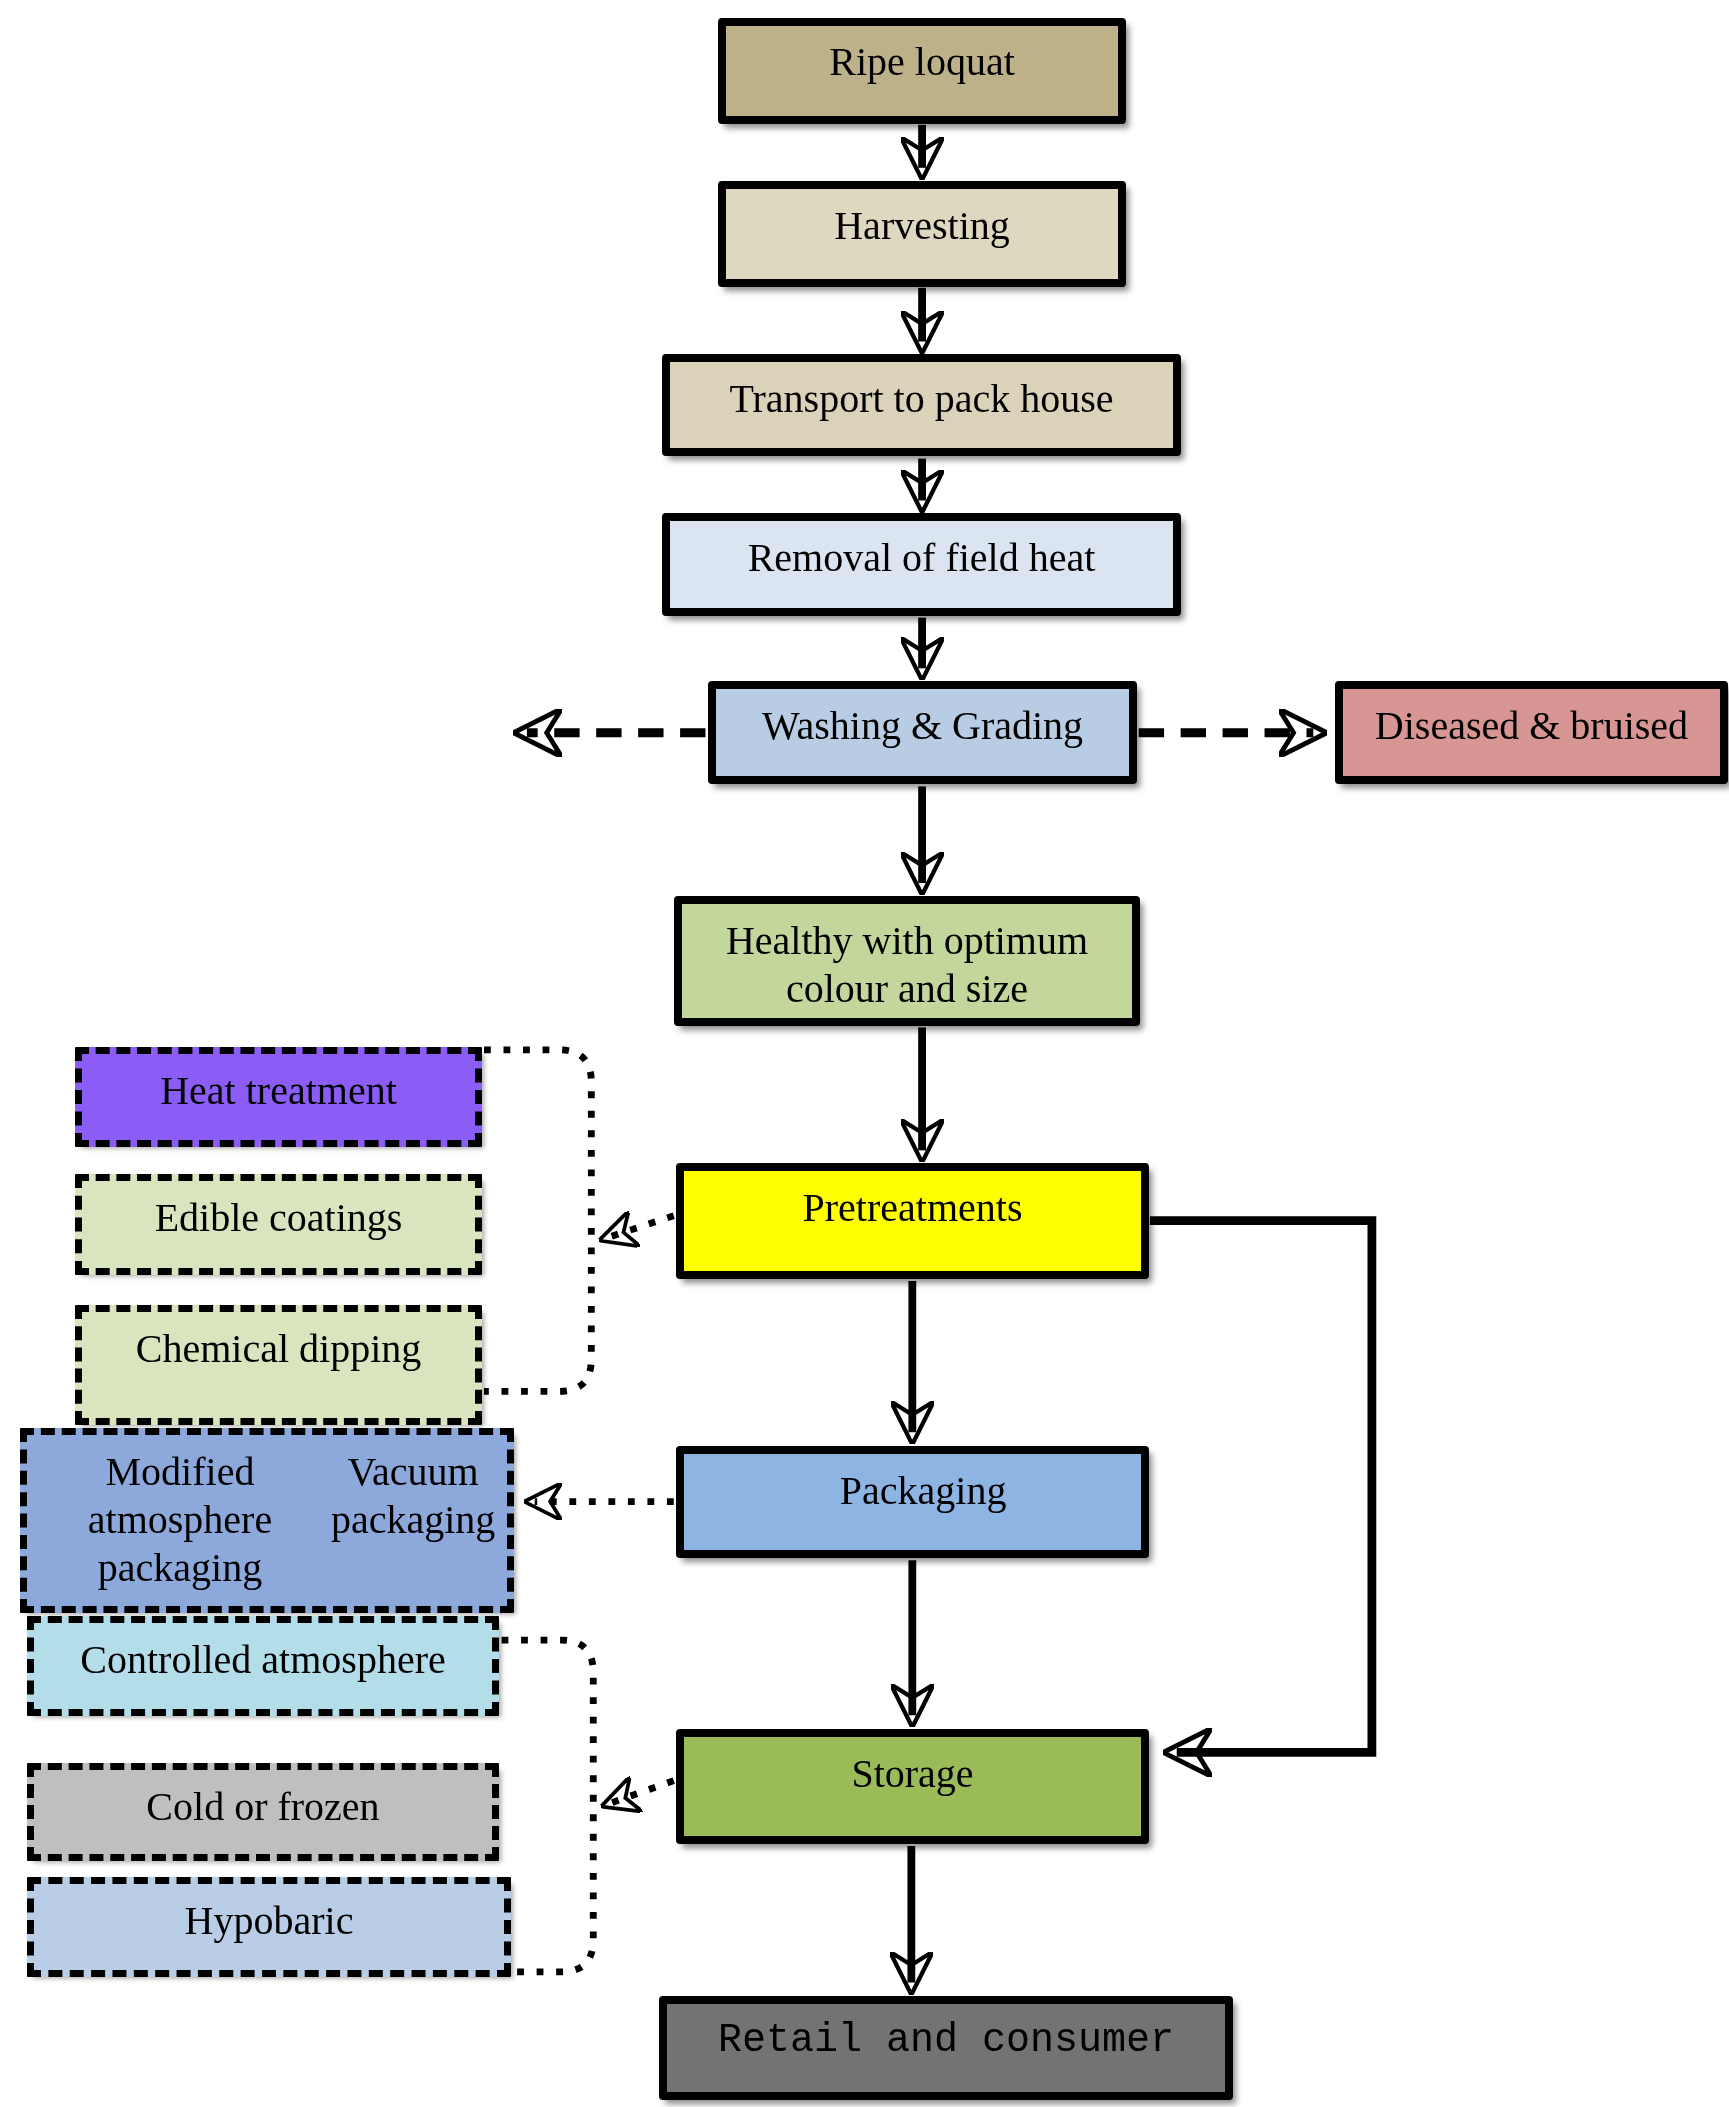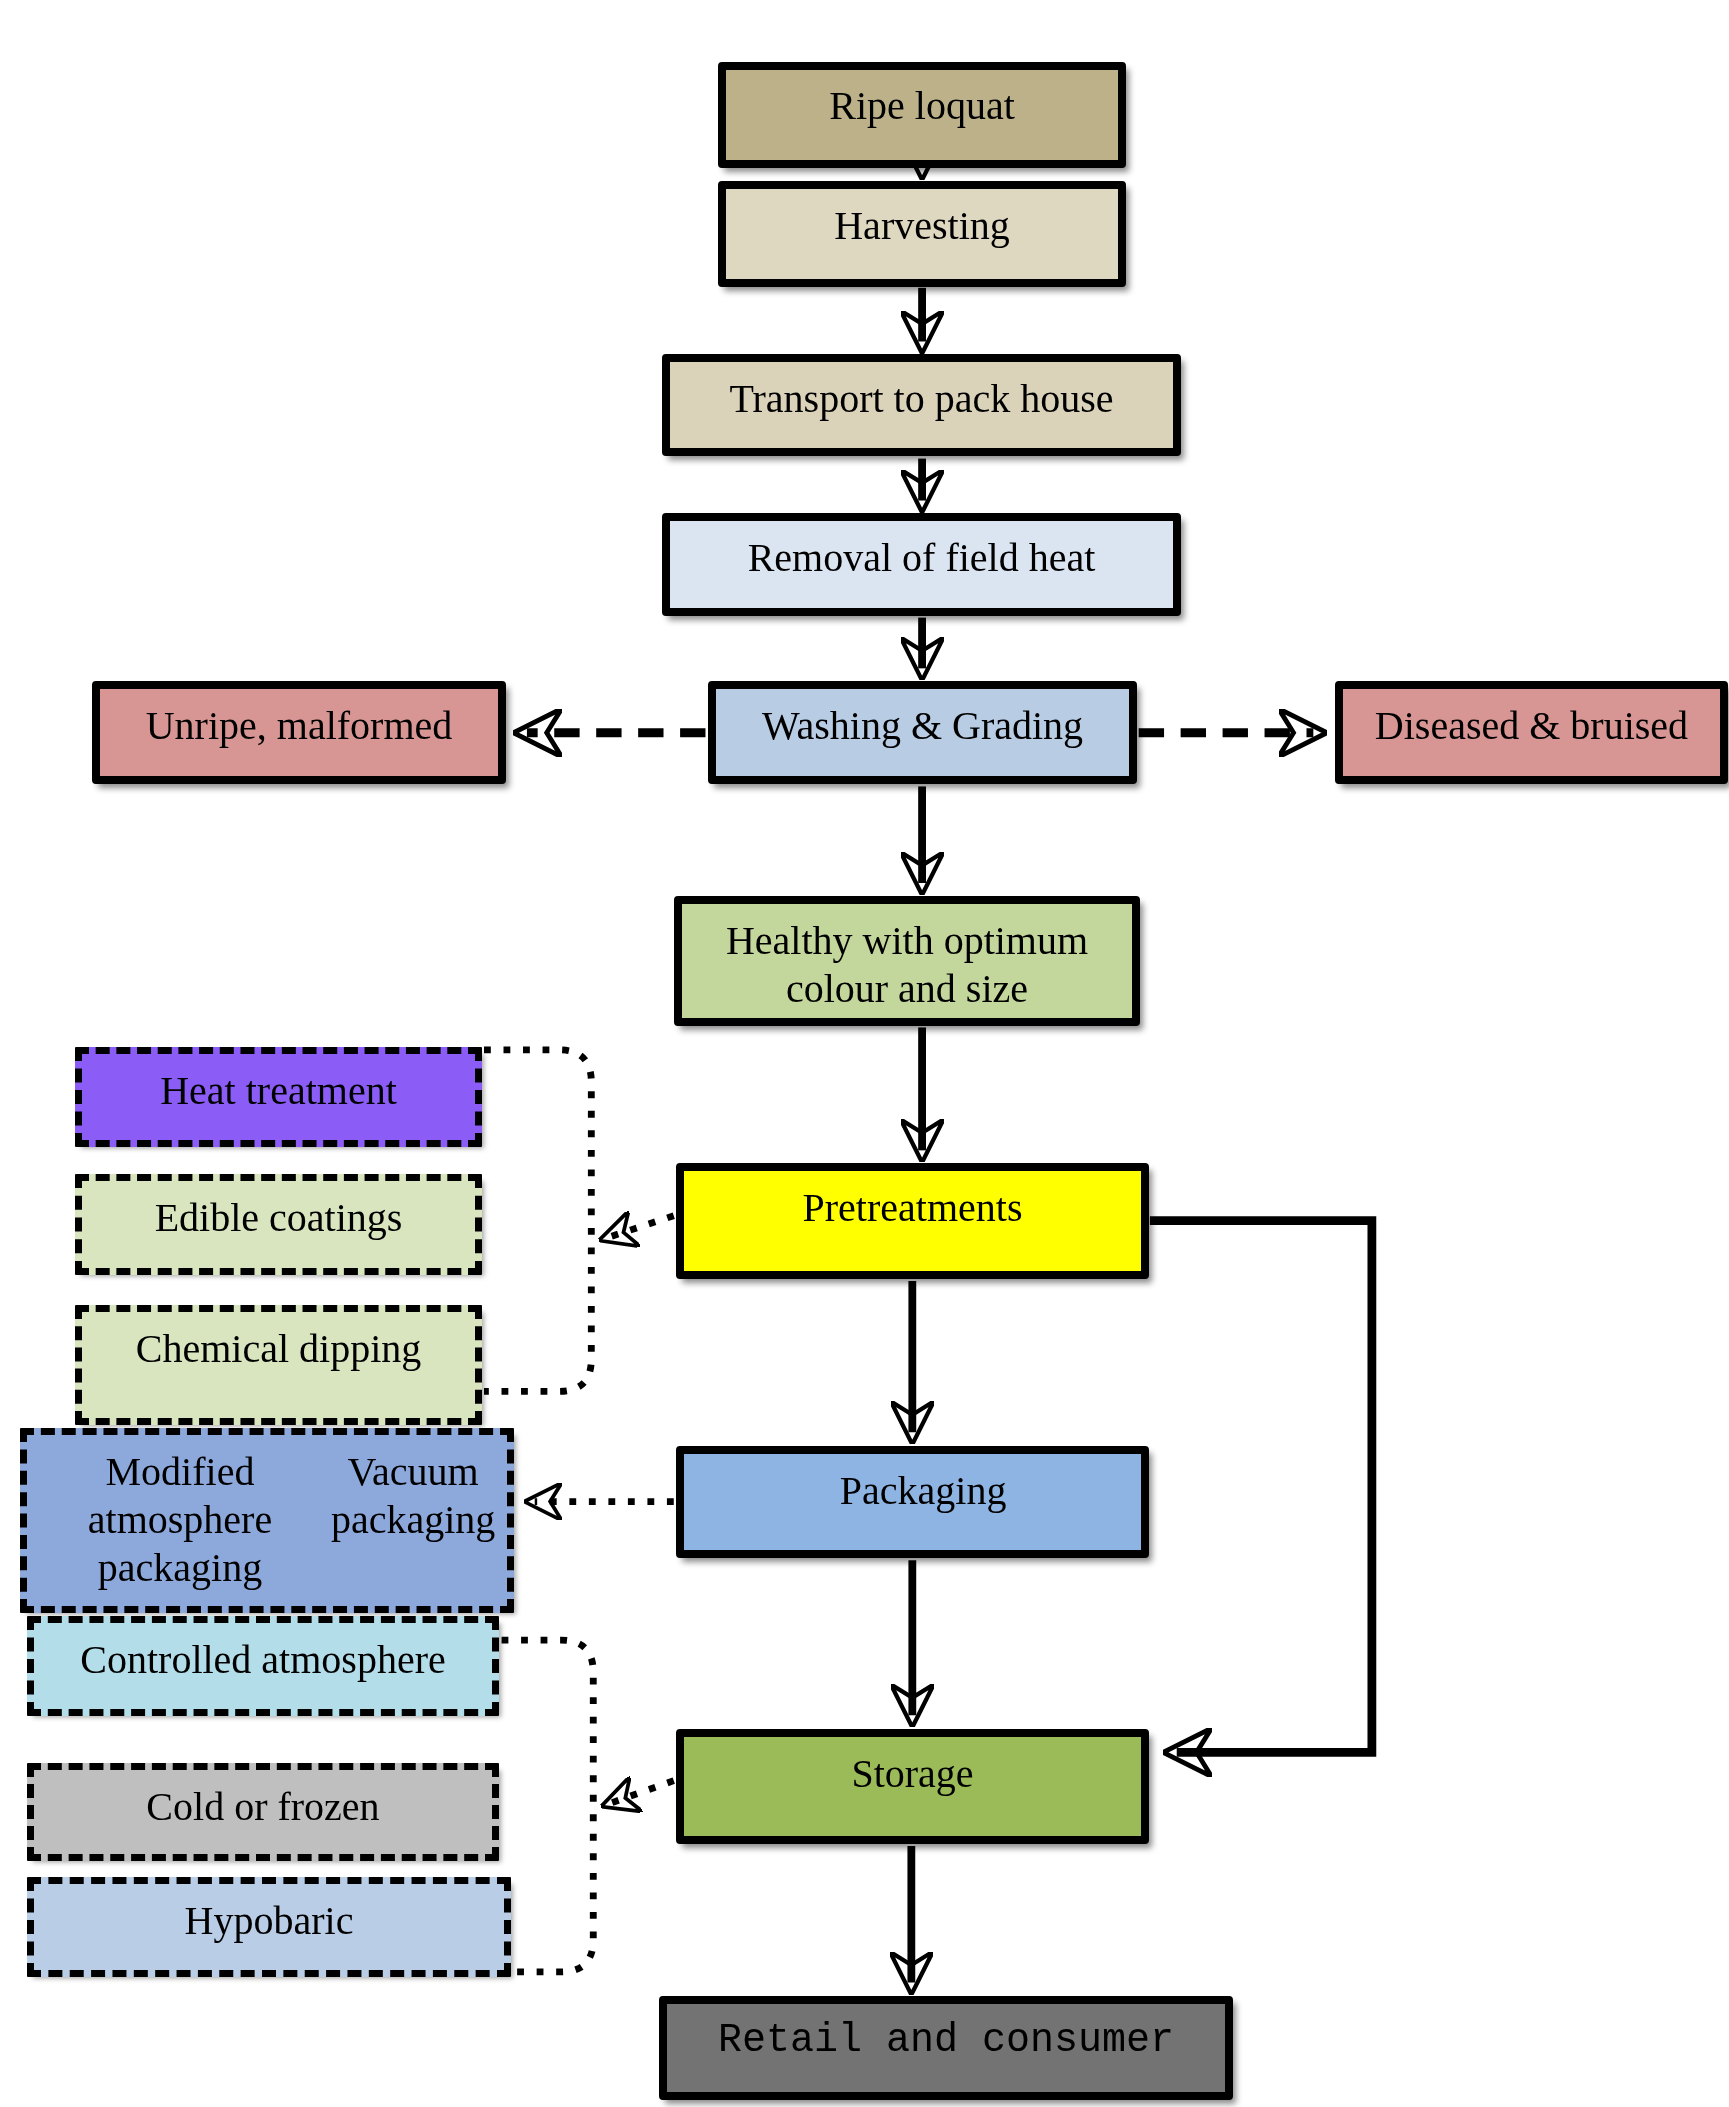--- a/index.html
+++ b/index.html
@@ -67,43 +67,40 @@
 
     <path class="dotline" marker-end="url(#ah)" d="M 1381 2492 L 1248 2536"></path>
     <path class="dotline" d="M 992 2152 L 1146 2152 Q 1212 2152 1212 2218 L 1212 2786 Q 1212 2852 1146 2852 L 992 2852"></path>
 
     <path class="dotline" marker-end="url(#ah)" d="M 1381 3078 L 1096 3078"></path>
 
     <path class="dotline" marker-end="url(#ah)" d="M 1381 3650 L 1252 3696"></path>
     <path class="dotline" d="M 1028 3362 L 1150 3362 Q 1216 3362 1216 3428 L 1216 3976 Q 1216 4042 1150 4042 L 1028 4042"></path>
   </svg>
 
-  <div class="node" style="left: 718px; top: 17.6px; width: 408px; height: 106px; background-color: rgb(188, 177, 137); margin-top: 44px;">
+  <div class="node" style="left: 718px; top: 17.6px; width: 408px; height: 106px; background-color: rgb(188, 177, 137);">
     <span class="lbl">Ripe loquat</span>
   </div>
 
   <div class="node" style="left: 718px; top: 181px; width: 408px; height: 106px; background-color: rgb(222, 216, 193);">
     <span class="lbl">Harvesting</span>
   </div>
 
   <div class="node" style="left: 662px; top: 354px; width: 519px; height: 102px; background-color: rgb(218, 211, 185);">
     <span class="lbl">Transport to pack house</span>
   </div>
 
   <div class="node" style="left: 662px; top: 513px; width: 519px; height: 103px; background-color: rgb(219, 229, 242);">
     <span class="lbl">Removal of field heat</span>
   </div>
 
   <div class="node" style="left: 708px; top: 681px; width: 429px; height: 103px; background-color: rgb(184, 204, 228);">
     <span class="lbl">Washing &amp; Grading</span>
   </div>
 
-  <div class="node" style="left: 92px; top: 681px; width: 414px; height: 103px; background-color: rgb(215, 150, 148);">
-    <span class="lbl">Unripe, malformed</span>
-  </div>
 
   <div class="node" style="left: 1335px; top: 681px; width: 393px; height: 103px; padding-left: 2.9px; padding-right: 2.9px; background-color: rgb(215, 150, 148);">
     <span class="lbl">Diseased &amp; bruised</span>
   </div>
 
   <div class="node" style="left: 674px; top: 896px; width: 466px; height: 130px; background-color: rgb(195, 214, 155);">
     <span class="lbl">Healthy with optimum colour and size</span>
   </div>
 
   <div class="node dashed" style="left: 75px; top: 1047px; width: 407px; height: 100px; background-color: #8b5cf6;">

